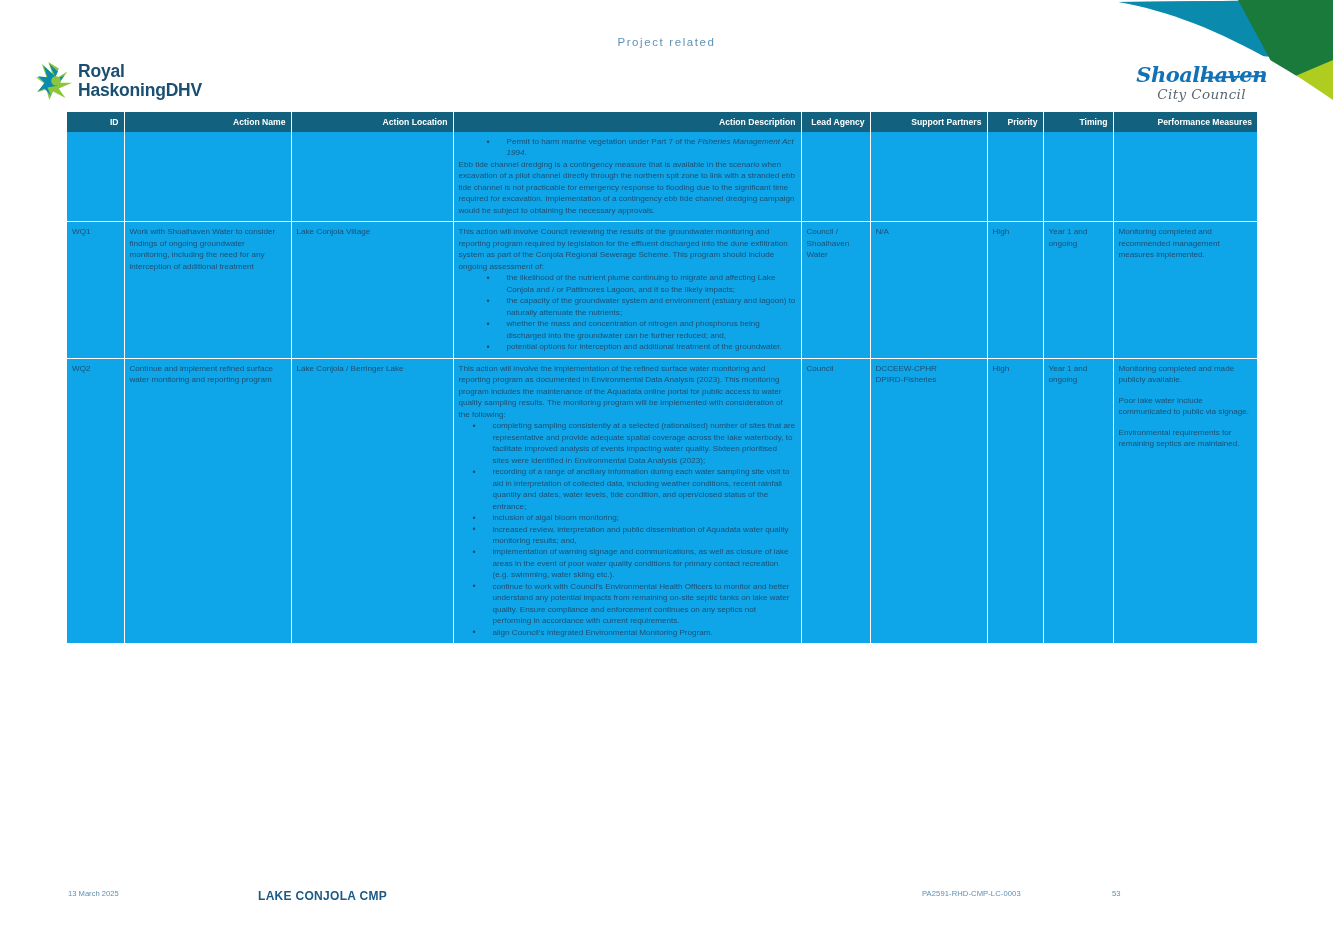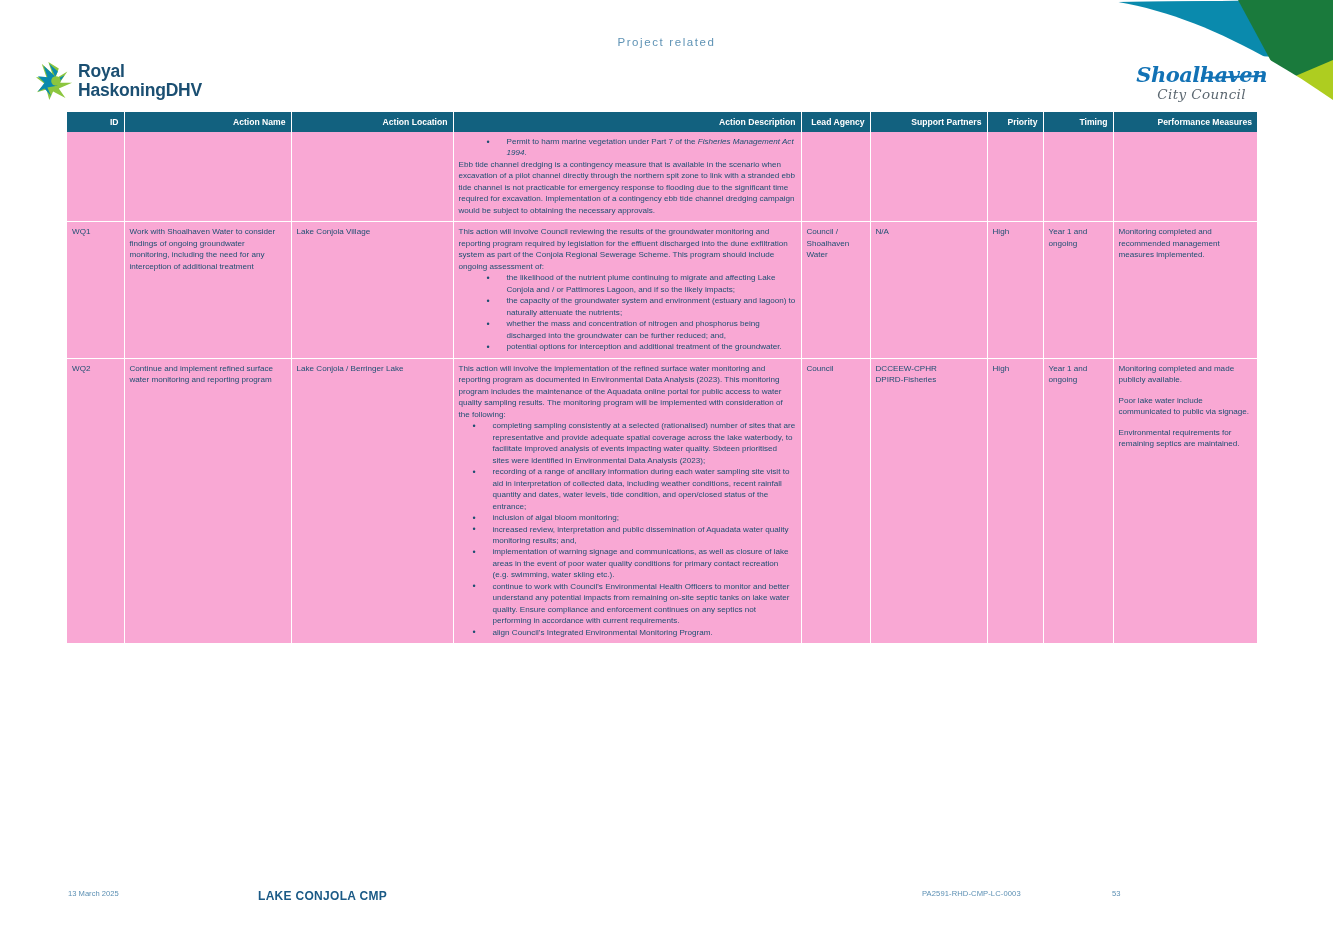--- a/index.html
+++ b/index.html
@@ -105,21 +105,21 @@
     font-size: 8.6px;
     font-weight: bold;
     text-align: right;
     padding: 4px 5px 4px 5px;
     border-right: 1.5px solid #ffffff;
     vertical-align: middle;
     height: 12px;
   }
   #action-table th:last-child { border-right: none; }
   #action-table td {
-    background: #f9a8d4;
+    background: #0ea5e9;
     border-right: 1.5px solid #ffffff;
     border-bottom: 1.5px solid #ffffff;
     vertical-align: top;
     padding: 4px 5px 5px 5px;
     color: #1d4f72;
     line-height: 1.42;
   }
   #action-table td:last-child { border-right: none; }
 
   tr.section-row td {

